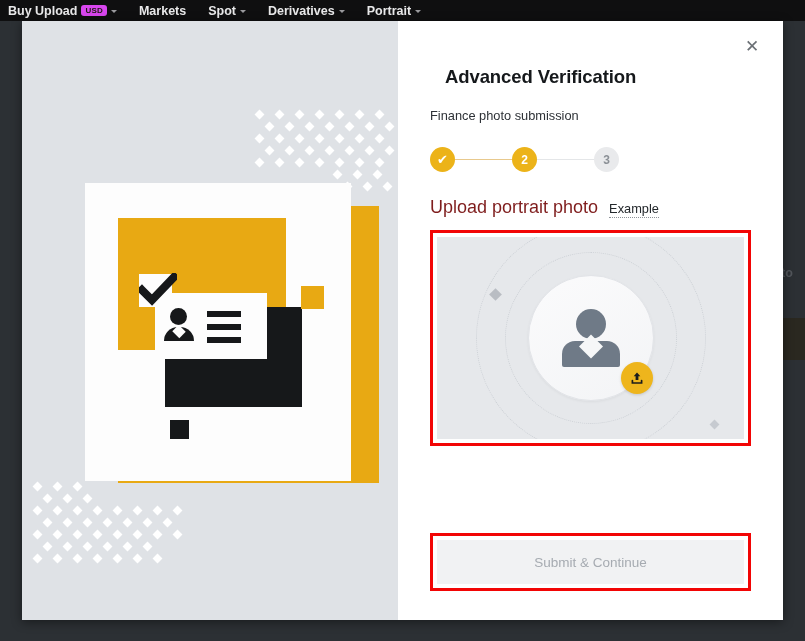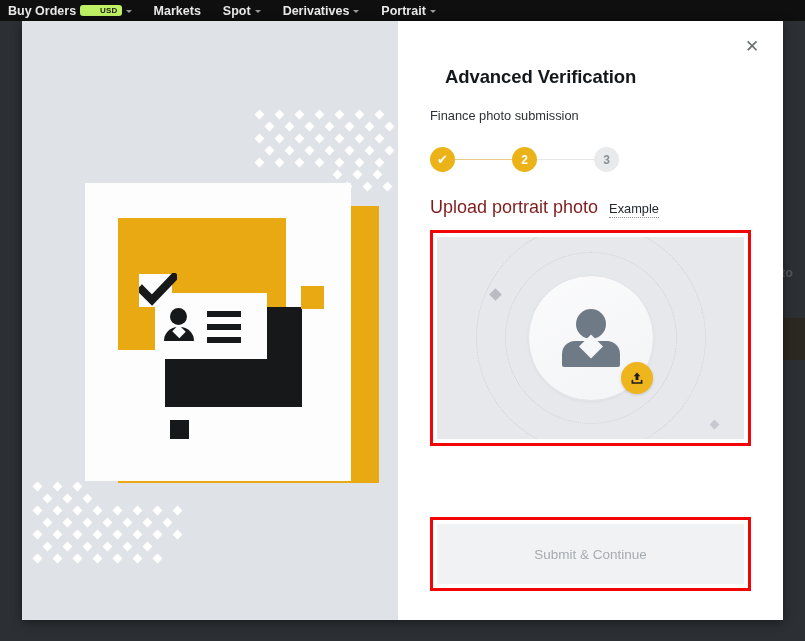--- a/index.html
+++ b/index.html
@@ -27,23 +27,23 @@
     z-index: 5;
   }
   .nav-left { display: flex; align-items: center; gap: 22px; }
   .nav-right { display: flex; align-items: center; gap: 20px; margin-left: auto; padding-right: 10px;}
   .nav-item {
     display: flex; align-items: center; gap: 4px;
     color: #e9e9ea; font-size: 12.5px; font-weight: 700;
     white-space: nowrap;
   }
   .usd-badge {
-    background: #bef264; color: #1c1a10;
+    background: #d946ef; color: #1c1a10;
     font-size: 8px; font-weight: 800;
-    border-radius: 3px; padding: 1px 4px 1px 20px;
+    border-radius: 3px; padding: 1px 4px 1px 4px;
     letter-spacing: .2px; line-height: 1.15;
   }
   .caret {
     width: 0; height: 0;
     border-left: 3.2px solid transparent;
     border-right: 3.2px solid transparent;
     border-top: 3.6px solid #9a9a9d;
     display: inline-block;
     margin-top: 2px;
   }
@@ -296,21 +296,21 @@
     width: 9px; height: 9px;
     background: #b9bdc3;
     transform: rotate(45deg);
   }
   .diamond.d1 { left: 54px; top: 53px; }
   .diamond.d2 { left: 274px; top: 184px; width: 7px; height: 7px; background: #c6cad0;}
 
   
   .submit-wrap { position: absolute; left: 32px; right: 32px; bottom: 29px; }
   .submit-btn {
-    width: 100%; height: 60px;
+    width: 100%; height: 44px;
     background: #f1f2f3;
     color: #a6abb1;
     font-size: 13.5px; font-weight: 400;
     border: none;
     display: flex; align-items: center; justify-content: center;
     cursor: default;
     font-family: "Liberation Sans", sans-serif;
   }
 </style>
 </head>
@@ -318,21 +318,21 @@
 
 <div class="page-root">
 
   <div class="bg-hidden-text">h to</div>
   <div class="bg-dark-band"></div>
 
   <div class="topnav">
     <div class="nav-left">
 
       <div class="nav-item">
-        <span>Buy Orders</span>
+        <span>Buy Upload</span>
         <span class="usd-badge">USD</span>
         <span class="caret"></span>
       </div>
 
       <div class="nav-item">
         <span>Markets</span>
       </div>
 
       <div class="nav-item">
         <span>Spot</span>

